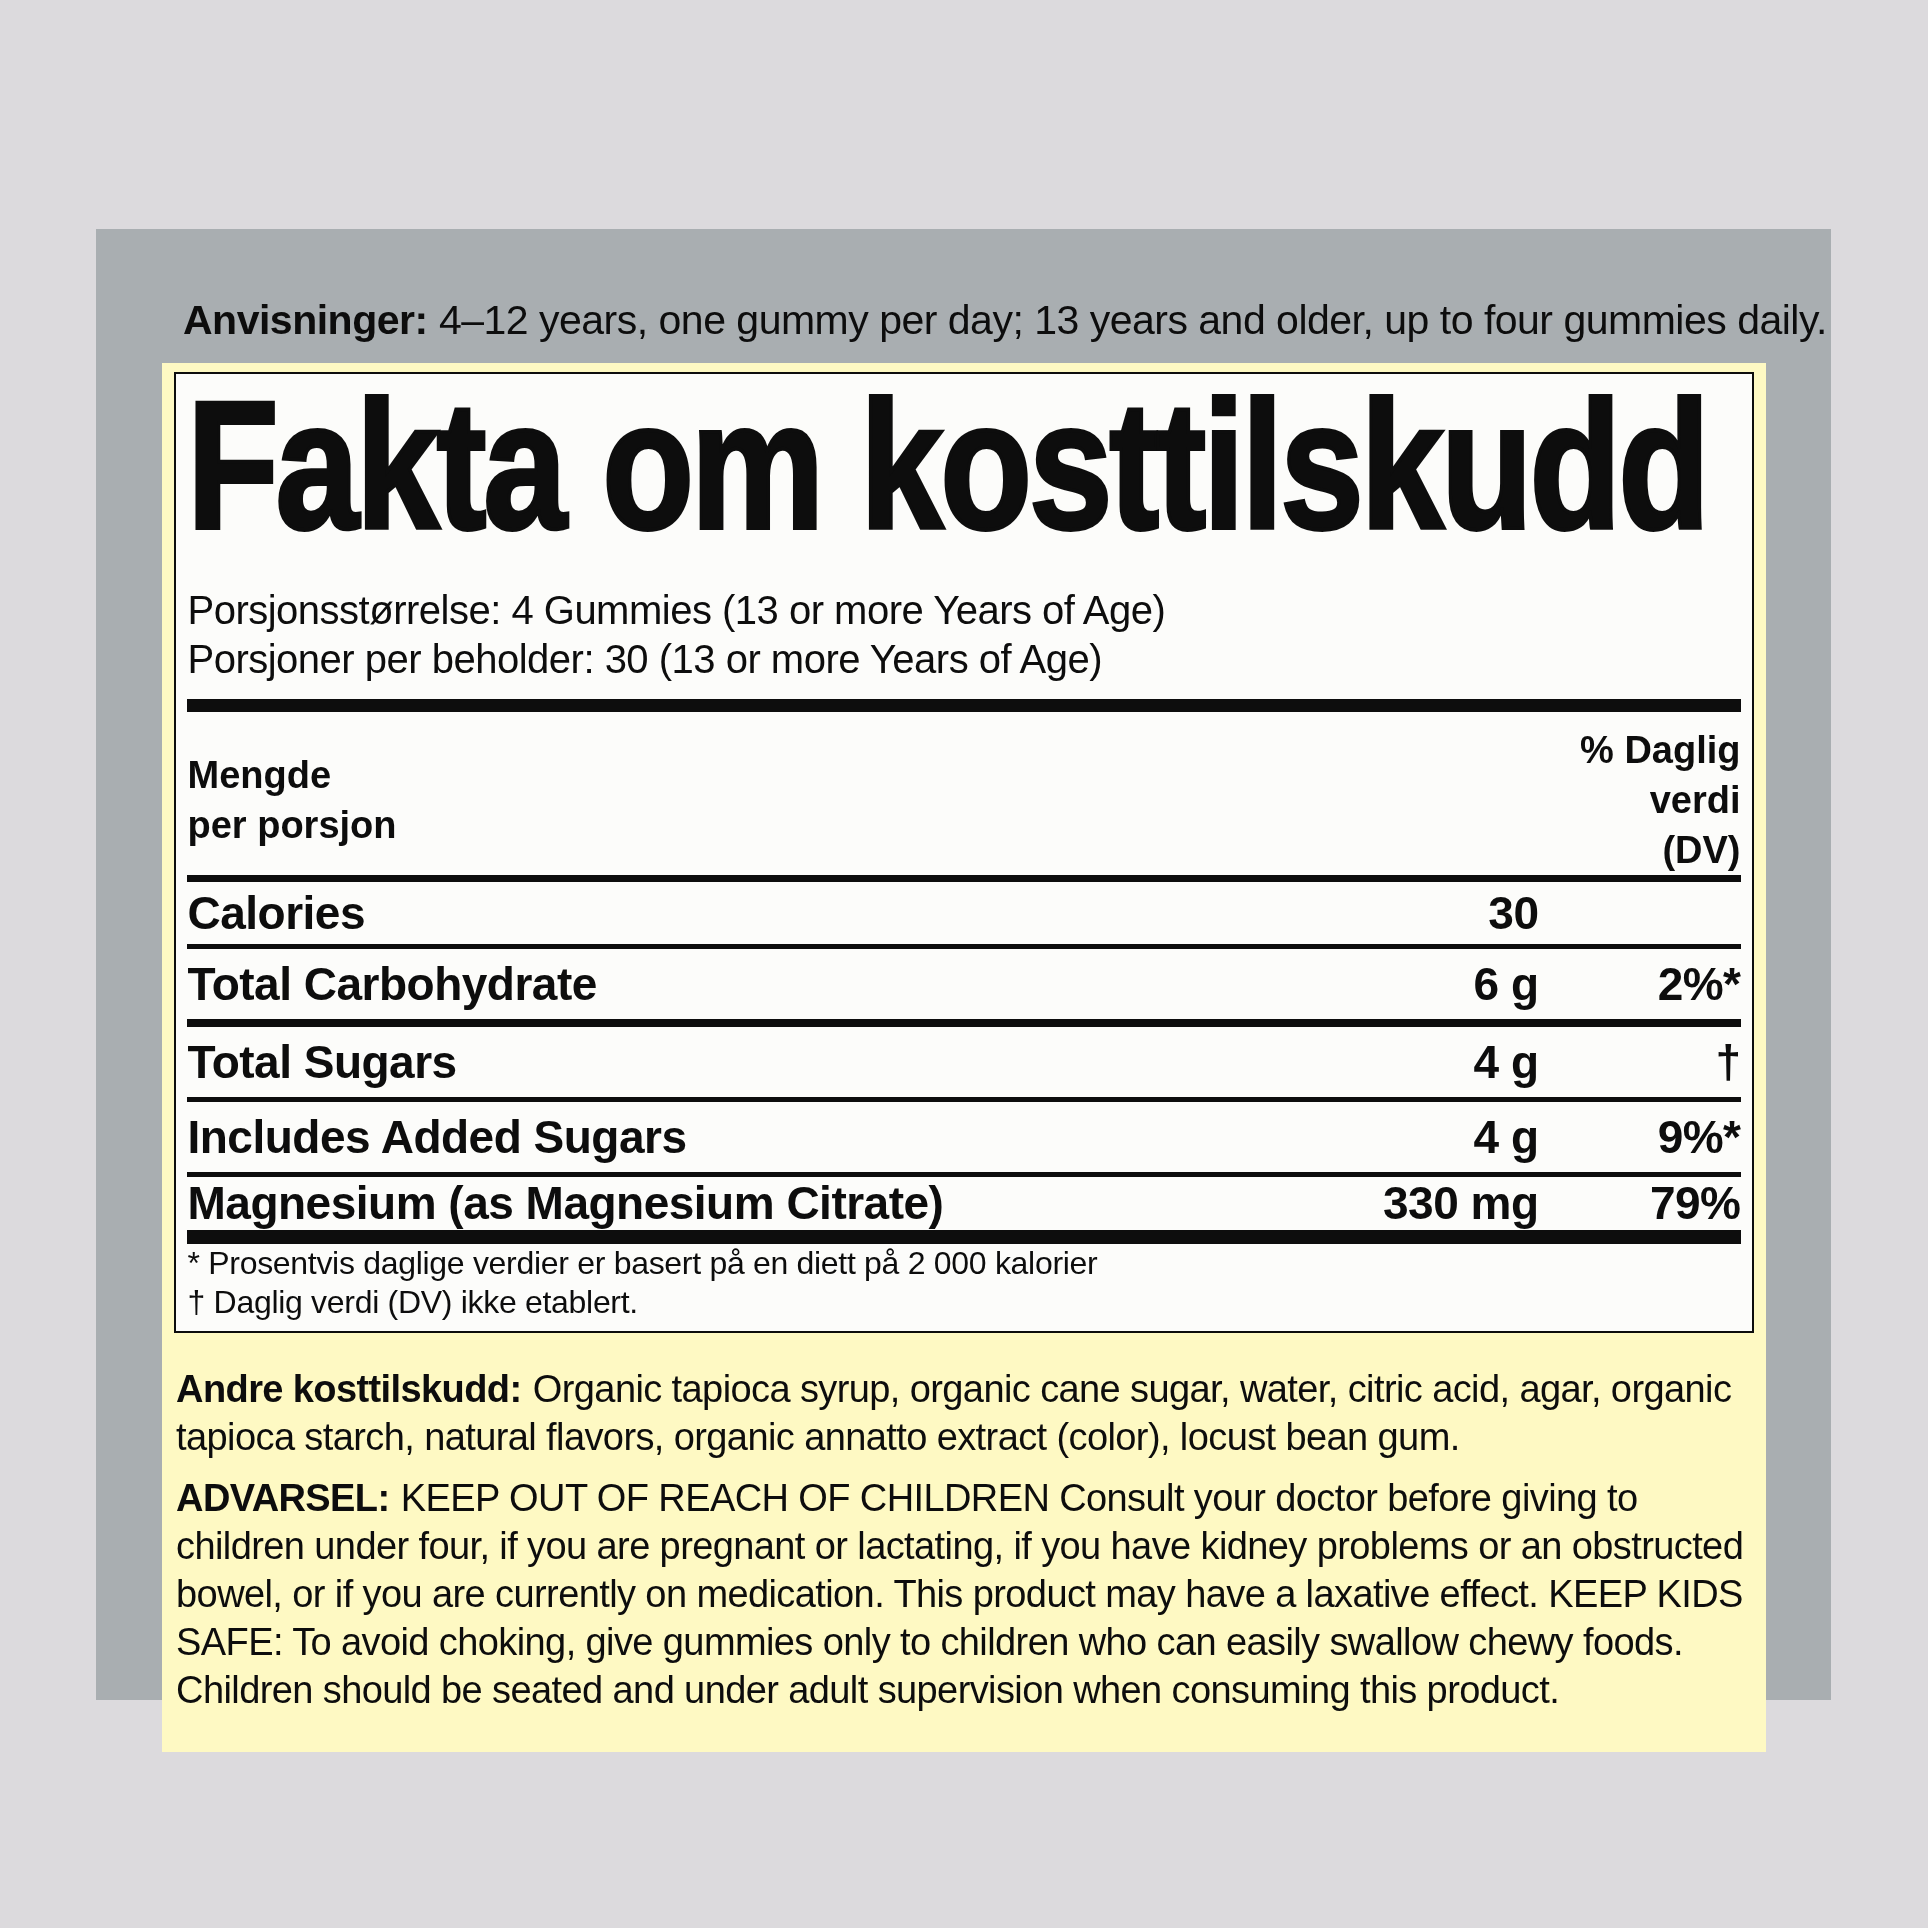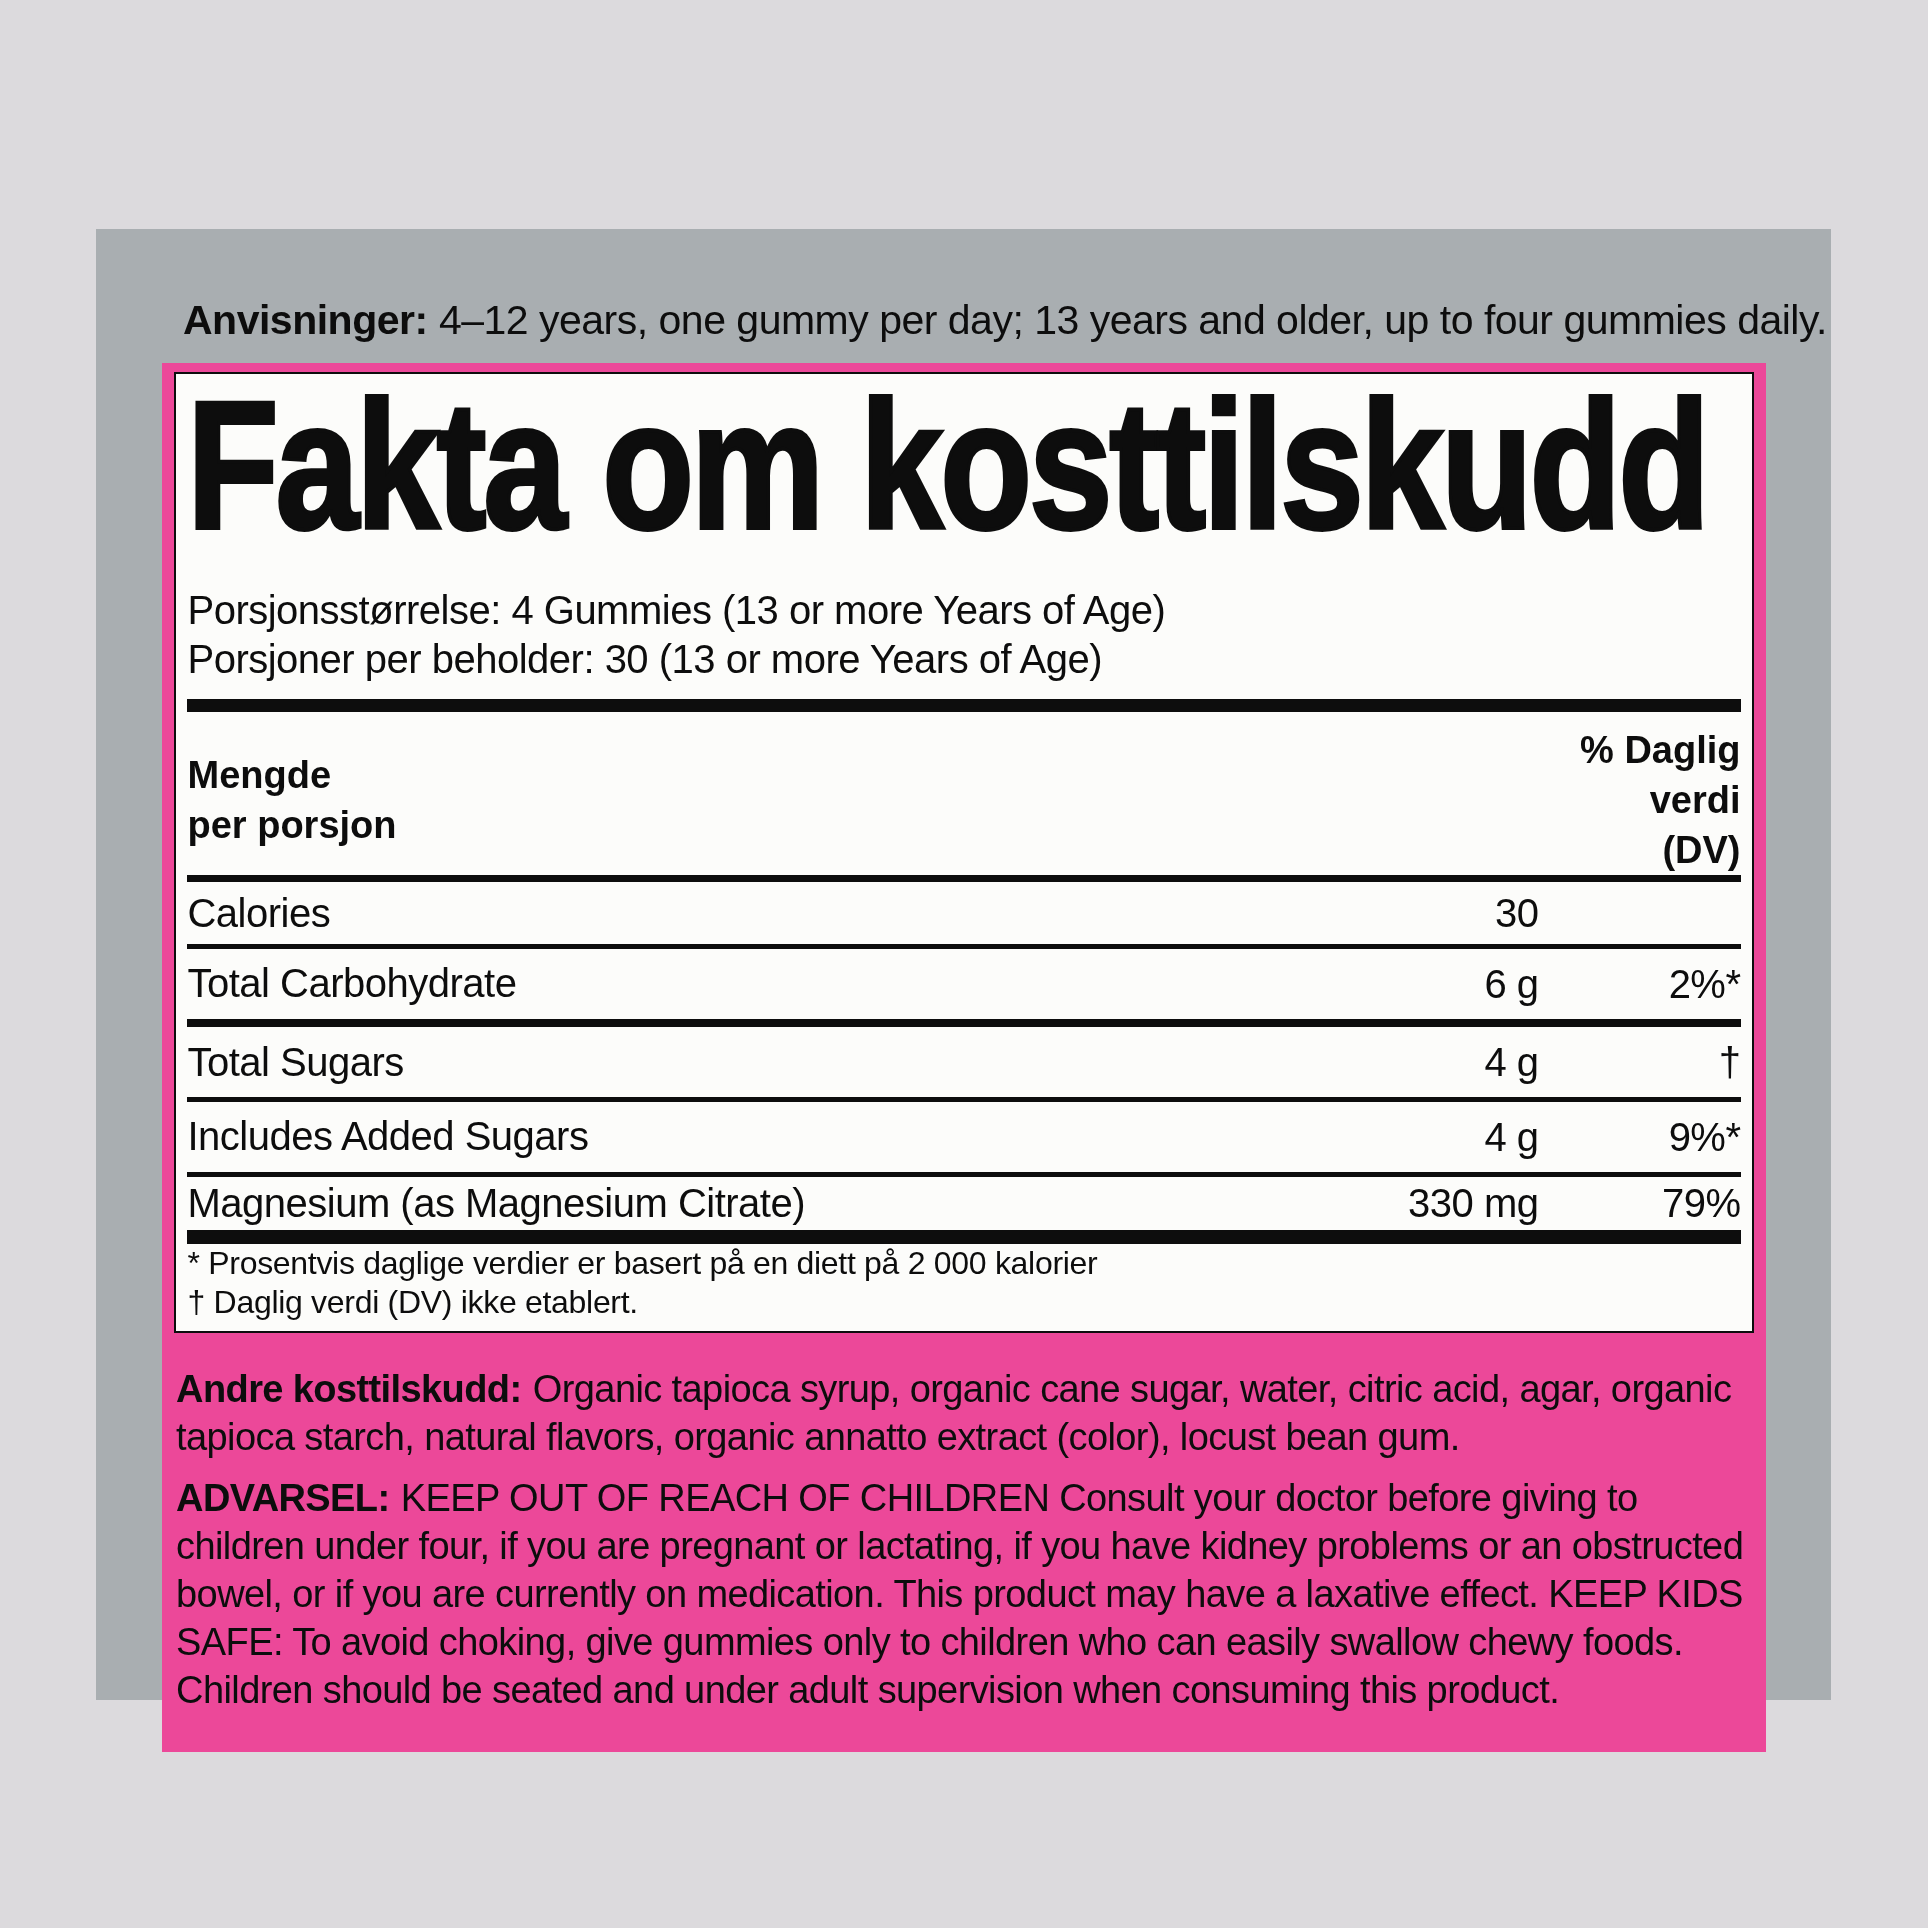--- a/index.html
+++ b/index.html
@@ -12,21 +12,21 @@
     position:absolute;left:96px;top:229px;width:1735px;height:1471px;
     background:#a9aeb1;
   }
   .directions{
     position:absolute;left:87px;top:66px;width:1582px;
     font-size:41px;line-height:51px;letter-spacing:-0.5px;white-space:nowrap;
   }
   .b{font-weight:bold;margin-right:11.3px;}
   .label-card{
     position:absolute;left:66px;top:134px;width:1604px;
-    background:#ec4899;padding:9.4px 12.2px 38px;box-sizing:border-box;
+    background:#fef9c3;padding:9.4px 12.2px 38px;box-sizing:border-box;
   }
   .facts-box{
     border:2.8px solid #0d0d0d;padding:0 11.3px 9.4px;background:#fcfcfa;
   }
   .facts-title{
     margin-top:13px;height:156px;display:flex;align-items:center;overflow:visible;
   }
   .facts-title .condense{
     display:inline-block;white-space:nowrap;
     font-size:181px;font-weight:bold;letter-spacing:-3.8px;
@@ -39,21 +39,21 @@
   .bar-thick{height:12.2px;margin-top:15px;}
   .bar-med{height:7.5px;}
   .bar-bottom{height:14px;}
   .col-header{
     margin-top:13px;display:flex;justify-content:space-between;align-items:center;
     font-weight:bold;font-size:38px;line-height:50px;
   }
   .col-right{text-align:right;}
   .nrow{
     position:relative;display:flex;align-items:center;
-    font-size:40px;letter-spacing:-0.5px;
+    font-size:46px;letter-spacing:-0.5px;font-weight:bold;
   }
   .row-calories{height:62px;}
   .row-carb{height:70px;}
   .row-sugars{height:70px;}
   .row-added{height:70px;}
   .row-magnesium{height:53px;}
   .nname{flex:1;}
   .amt{position:absolute;right:202px;top:50%;transform:translateY(-50%);}
   .dvv{position:absolute;right:0;top:50%;transform:translateY(-50%);}
   .sep{height:4.7px;background:#0d0d0d;}

